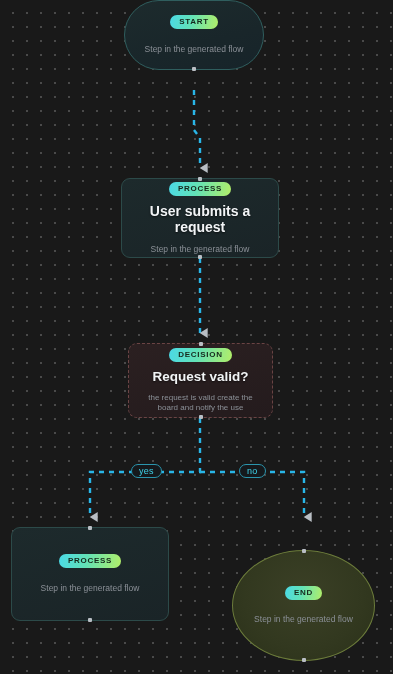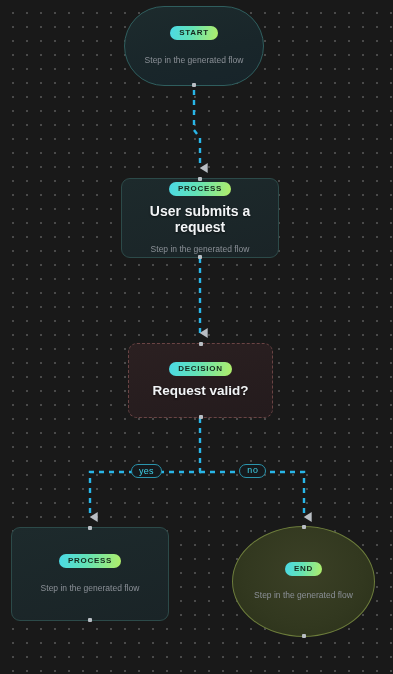--- a/index.html
+++ b/index.html
@@ -59,22 +59,22 @@
   }
   .subtitle {
     color: #8b9097;
     font-size: 8.5px;
     line-height: 1.2;
     margin-top: 8px;
   }
 
   
   #node-start {
-    left: 124px; top: 6px;
-    width: 140px; height: 80px;
+    left: 124px; top: 0;
+    width: 140px; height: 70px;
     border: 1.2px solid #2f5e5e;
     border-radius: 42px;
     background: linear-gradient(165deg, #1d2b2d 0%, #19262a 60%, #17242a 100%);
   }
   #node-start .title { font-size: 19px; }
 
   #node-process1 {
     left: 121px; top: 178px;
     width: 158px; height: 80px;
     border: 1.2px solid #2c4a49;
@@ -96,21 +96,21 @@
   #node-process2 {
     left: 11px; top: 527px;
     width: 158px; height: 94px;
     border: 1.2px solid #2c4a49;
     border-radius: 9px;
     background: linear-gradient(165deg, #1d2a2c 0%, #1a2427 100%);
   }
   #node-process2 .title { font-size: 13.5px; }
 
   #node-end {
-    left: 232px; top: 526px;
+    left: 232px; top: 550px;
     width: 143px; height: 111px;
     border: 1.3px solid #6c7c3b;
     border-radius: 50%;
     background: radial-gradient(ellipse at 50% 40%, #3b4026 0%, #32381f 60%, #2a3019 100%);
     text-align: center;
   }
   #node-end .title { font-size: 13.5px; }
   #node-end .badge { margin-bottom: 6px; }
 
   
@@ -150,39 +150,40 @@
 
     <path d="M200,258 L200,333" fill="none" stroke="#29b6e8" stroke-width="2.4" stroke-dasharray="5 5" marker-end="url(#arrow)"></path>
 
     <path d="M200,418 L200,472 L90,472 L90,517" fill="none" stroke="#29b6e8" stroke-width="2.4" stroke-dasharray="5 5" marker-end="url(#arrow)"></path>
 
     <path d="M200,472 L304,472 L304,517" fill="none" stroke="#29b6e8" stroke-width="2.4" stroke-dasharray="5 5" marker-end="url(#arrow)"></path>
   </svg>
 
   <div class="edge-label" style="left:131px; top:464px;">yes</div>
 
-  <div class="edge-label" style="left:239px; top:464px;font-family:Liberation Mono, monospace;">no</div>
+  <div class="edge-label" style="left:239px; top:464px;">no</div>
 
   <div class="node" id="node-start">
     <span class="badge">START</span>
     <div class="subtitle">Step in the generated flow</div>
     <span class="handle" style="left:50%; margin-left:-2px; bottom:-2px;"></span>
   </div>
 
   <div class="node" id="node-process1">
     <span class="badge">PROCESS</span>
     <div class="title">User submits a request</div>
     <div class="subtitle">Step in the generated flow</div>
     <span class="handle" style="left:50%; margin-left:-2px; top:-2px;"></span>
     <span class="handle" style="left:50%; margin-left:-2px; bottom:-2px;"></span>
   </div>
 
   <div class="node" id="node-decision">
     <span class="badge">DECISION</span>
     <div class="title">Request valid?</div>
+    <div class="subtitle">the request is valid create the board and notify the use</div>
     <span class="handle" style="left:50%; margin-left:-2px; top:-2px;"></span>
     <span class="handle" style="left:50%; margin-left:-2px; bottom:-2px;"></span>
   </div>
 
   <div class="node" id="node-process2">
     <span class="badge">PROCESS</span>
     <div class="subtitle">Step in the generated flow</div>
     <span class="handle" style="left:50%; margin-left:-2px; top:-2px;"></span>
     <span class="handle" style="left:50%; margin-left:-2px; bottom:-2px;"></span>
   </div>

